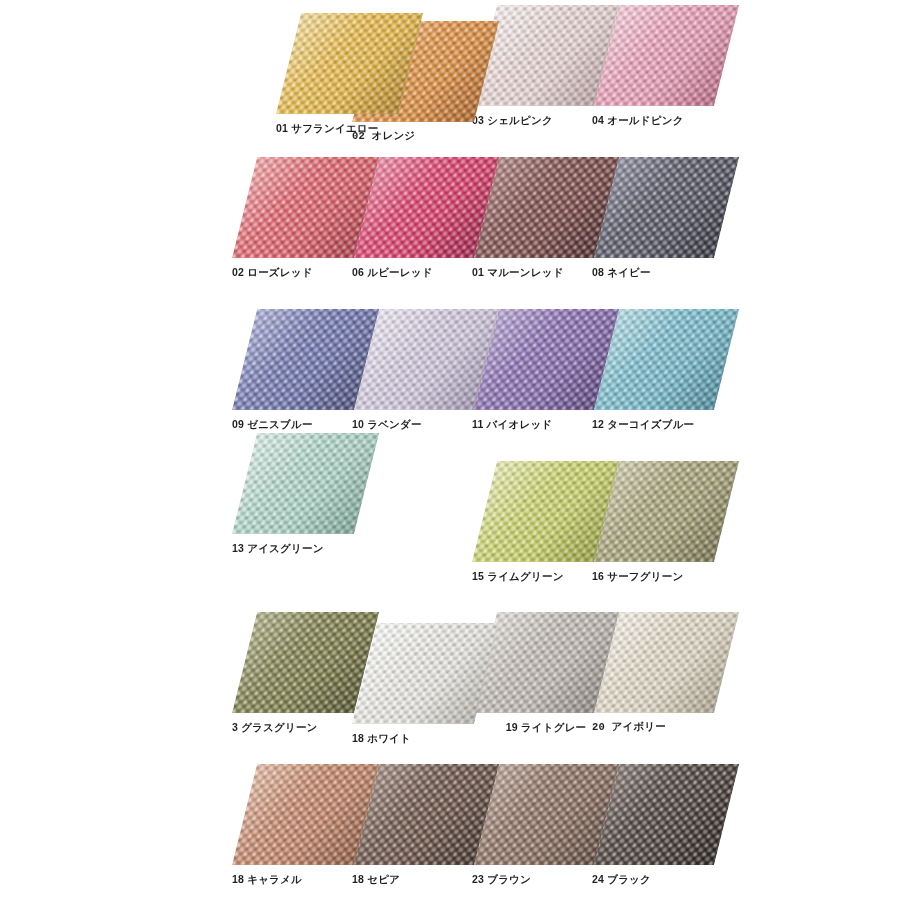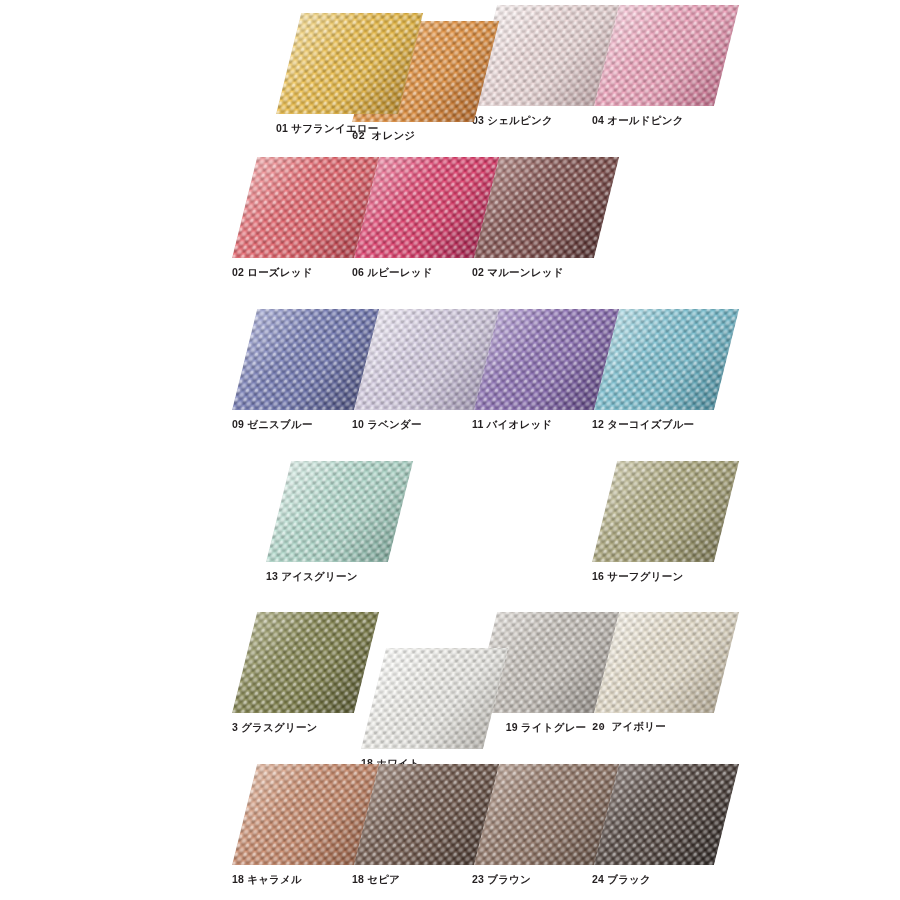--- a/index.html
+++ b/index.html
@@ -134,21 +134,30 @@
       </div>
       <div class="swatch-label">06 ルビーレッド</div>
     </div>
     <div class="swatch-cell" style="left: 466px; top: 152px;">
       <div class="chip" style="top: 5px; z-index: 18;">
         <div class="base" style="background: linear-gradient(125deg, rgb(156, 101, 96) 0%, rgb(125, 74, 71) 38%, rgb(125, 74, 71) 62%, rgb(92, 49, 48) 100%);"></div>
         <div class="tex"></div>
         <div class="tex2"></div>
         <div class="shade"></div>
       </div>
-      <div class="swatch-label">02 マルーンレッド</div>
+      <div class="swatch-label">01 マルーンレッド</div>
+    </div>
+    <div class="swatch-cell" style="left: 586px; top: 152px;">
+      <div class="chip" style="top: 5px; z-index: 17;">
+        <div class="base" style="background: linear-gradient(125deg, rgb(114, 114, 138) 0%, rgb(85, 85, 102) 38%, rgb(85, 85, 102) 62%, rgb(58, 58, 72) 100%);"></div>
+        <div class="tex"></div>
+        <div class="tex2"></div>
+        <div class="shade"></div>
+      </div>
+      <div class="swatch-label">08 ネイビー</div>
     </div>
     <div class="swatch-cell" style="left: 226px; top: 304px;">
       <div class="chip" style="top: 5px; z-index: 16;">
         <div class="base" style="background: linear-gradient(125deg, rgb(148, 154, 206) 0%, rgb(112, 119, 180) 38%, rgb(112, 119, 180) 62%, rgb(85, 90, 146) 100%);"></div>
         <div class="tex"></div>
         <div class="tex2"></div>
         <div class="shade"></div>
       </div>
       <div class="swatch-label">09 ゼニスブルー</div>
     </div>
@@ -172,48 +181,57 @@
     </div>
     <div class="swatch-cell" style="left: 586px; top: 304px;">
       <div class="chip" style="top: 5px; z-index: 13;">
         <div class="base" style="background: linear-gradient(125deg, rgb(162, 215, 227) 0%, rgb(119, 192, 210) 38%, rgb(119, 192, 210) 62%, rgb(85, 163, 184) 100%);"></div>
         <div class="tex"></div>
         <div class="tex2"></div>
         <div class="shade"></div>
       </div>
       <div class="swatch-label">12 ターコイズブルー</div>
     </div>
-    <div class="swatch-cell" style="left: 226px; top: 456px; margin-left: 34px;">
+    <div class="swatch-cell" style="left: 226px; top: 428px;">
       <div class="chip" style="top: 5px; z-index: 12;">
         <div class="base" style="background: linear-gradient(125deg, rgb(211, 236, 227) 0%, rgb(179, 221, 207) 38%, rgb(179, 221, 207) 62%, rgb(147, 197, 181) 100%);"></div>
         <div class="tex"></div>
         <div class="tex2"></div>
         <div class="shade"></div>
       </div>
       <div class="swatch-label">13 アイスグリーン</div>
+    </div>
+    <div class="swatch-cell" style="left: 466px; top: 456px;">
+      <div class="chip" style="top: 5px; z-index: 10;">
+        <div class="base" style="background: linear-gradient(125deg, rgb(227, 234, 155) 0%, rgb(207, 217, 106) 38%, rgb(207, 217, 106) 62%, rgb(179, 191, 73) 100%);"></div>
+        <div class="tex"></div>
+        <div class="tex2"></div>
+        <div class="shade"></div>
+      </div>
+      <div class="swatch-label">15 ライムグリーン</div>
     </div>
     <div class="swatch-cell" style="left: 586px; top: 456px;">
       <div class="chip" style="top: 5px; z-index: 9;">
         <div class="base" style="background: linear-gradient(125deg, rgb(197, 192, 153) 0%, rgb(169, 164, 119) 38%, rgb(169, 164, 119) 62%, rgb(139, 134, 91) 100%);"></div>
         <div class="tex"></div>
         <div class="tex2"></div>
         <div class="shade"></div>
       </div>
       <div class="swatch-label">16 サーフグリーン</div>
     </div>
     <div class="swatch-cell" style="left: 226px; top: 607px;">
       <div class="chip" style="top: 5px; z-index: 8;">
         <div class="base" style="background: linear-gradient(125deg, rgb(155, 156, 103) 0%, rgb(126, 127, 71) 38%, rgb(126, 127, 71) 62%, rgb(97, 98, 51) 100%);"></div>
         <div class="tex"></div>
         <div class="tex2"></div>
         <div class="shade"></div>
       </div>
       <div class="swatch-label">3 グラスグリーン</div>
     </div>
-    <div class="swatch-cell" style="left: 346px; top: 643px; margin-left: 9px;">
+    <div class="swatch-cell" style="left: 346px; top: 618px;">
       <div class="chip" style="top: 5px; z-index: 7;">
         <div class="base" style="background: linear-gradient(125deg, rgb(253, 253, 250) 0%, rgb(242, 241, 236) 38%, rgb(242, 241, 236) 62%, rgb(221, 217, 209) 100%);"></div>
         <div class="tex"></div>
         <div class="tex2"></div>
         <div class="shade"></div>
       </div>
       <div class="swatch-label">18 ホワイト</div>
     </div>
     <div class="swatch-cell" style="left: 466px; top: 607px; text-align: center;">
       <div class="chip" style="top: 5px; z-index: 6;">

